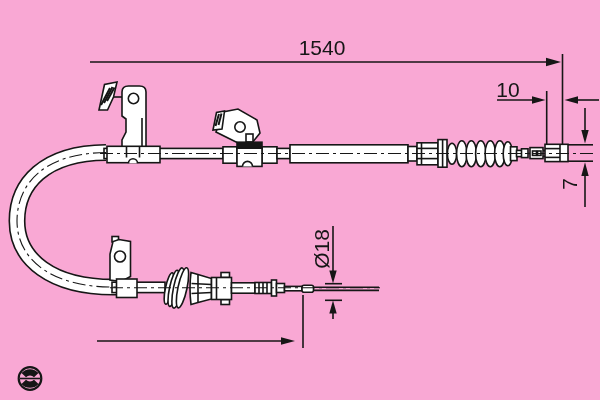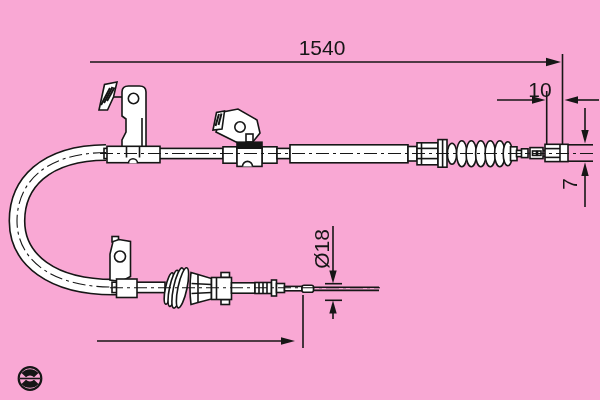--- a/index.html
+++ b/index.html
@@ -7,21 +7,21 @@
     position:relative;width:600px;height:400px;background:#f9a8d4;
     font-family:"Liberation Sans", sans-serif;overflow:hidden;
   }
   #stage svg{position:absolute;left:0;top:0;}
   .dim-label{
     position:absolute;color:#161616;font-size:21px;line-height:1;
     white-space:nowrap;transform:translate(-50%,-50%);
   }
   .dim-label.rot{transform:translate(-50%,-50%) rotate(-90deg);}
   #lbl-1540{left:322px;top:47px;}
-  #lbl-10{left:540px;top:89px;}
+  #lbl-10{left:508px;top:89px;}
   #lbl-7{left:569px;top:184px;}
   #lbl-18{left:321px;top:249px;}
 </style>
 </head>
 <body>
 
 <div id="stage">
 
   <svg width="600" height="400" viewBox="0 0 600 400">
     <g fill="none" stroke="#161616" stroke-width="1.6">

